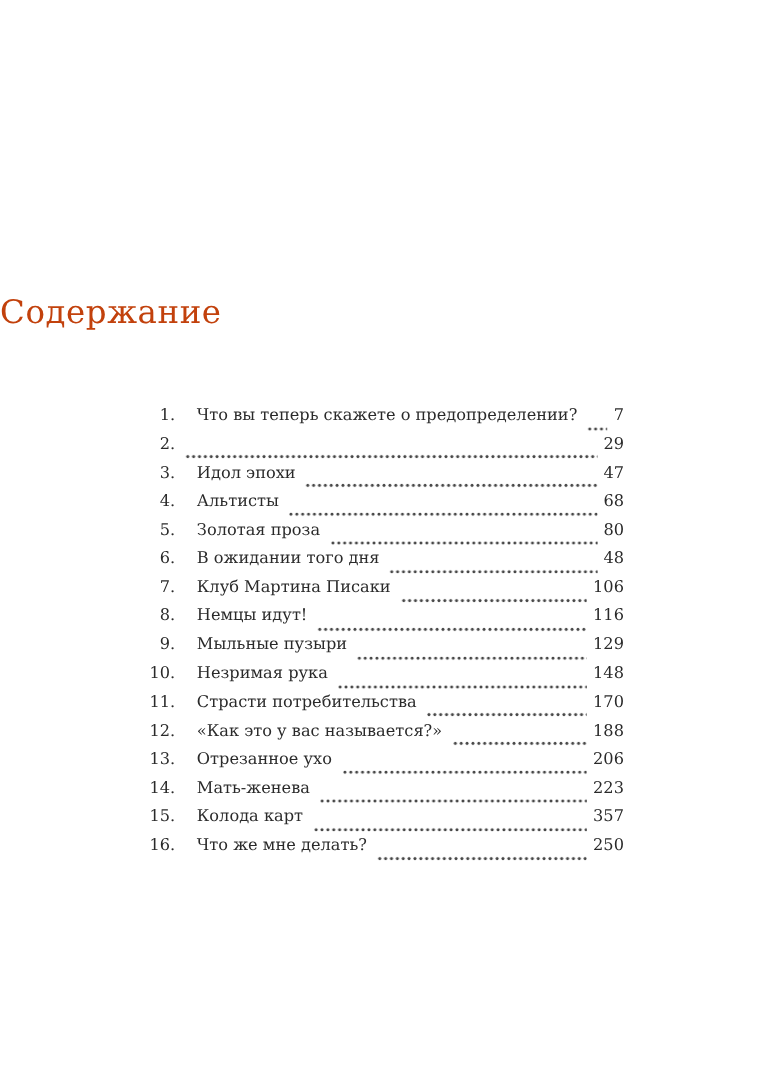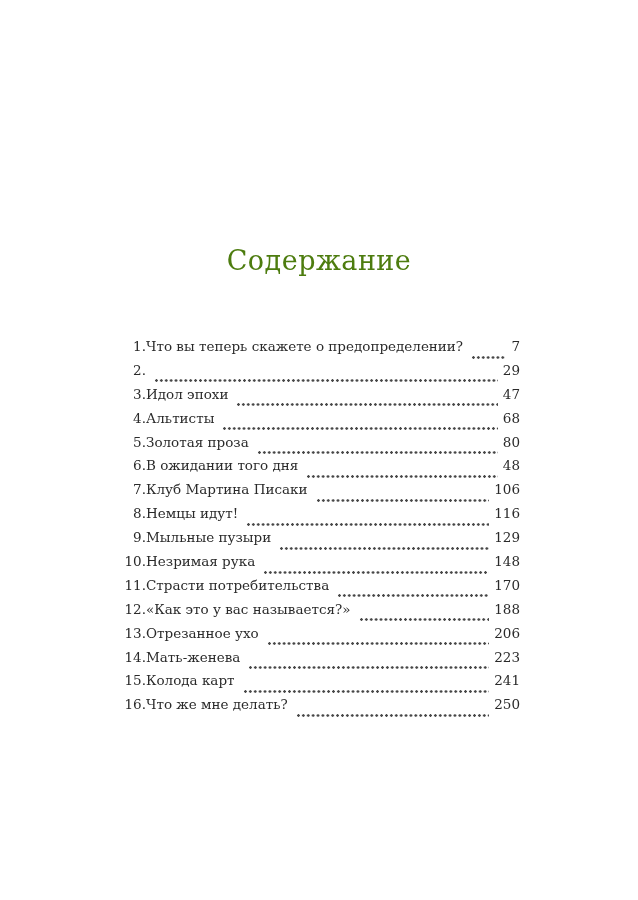--- a/index.html
+++ b/index.html
@@ -19,43 +19,43 @@
     width: 638px;
     height: 900px;
     padding-top: 246px;
     background: #ffffff;
   }
   .page-title {
     margin: 0;
     font-size: 27px;
     line-height: 30px;
     font-weight: 400;
-    text-align: center;
+    text-align: left;
     letter-spacing: 0.5px;
-    color: #4d7c0f;
+    color: #c2410c;
   }
   .toc {
     margin: 62px auto 0 auto;
     width: 402px;   
     font-size: 13.5px;
   }
   .toc-row {
     display: flex;
     align-items: baseline;
     height: 23.9px;
     white-space: nowrap;
   }
   .toc-num {
     flex: none;
     width: 28px;
     text-align: right;
   }
   .toc-title {
     flex: none;
-    margin-left: 0;
+    margin-left: 18px;
   }
   .toc-leader {
     flex: 1 1 auto;
     align-self: stretch;
     margin: 0 5px 0 8px;
     background-image: radial-gradient(circle, #474747 1.05px, rgba(0,0,0,0) 1.5px);
     background-size: 4.9px 4.9px;
     background-repeat: repeat-x;
     background-position: left 16.5px;
   }
@@ -165,21 +165,21 @@
     <span class="toc-num">14.</span>
     <span class="toc-title">Мать-женева</span>
     <span class="toc-leader"></span>
     <span class="toc-page">223</span>
   </div>
 
   <div class="toc-row">
     <span class="toc-num">15.</span>
     <span class="toc-title">Колода карт</span>
     <span class="toc-leader"></span>
-    <span class="toc-page">241</span>
+    <span class="toc-page">357</span>
   </div>
 
   <div class="toc-row">
     <span class="toc-num">16.</span>
     <span class="toc-title">Что же мне делать?</span>
     <span class="toc-leader"></span>
     <span class="toc-page">250</span>
   </div>
 
 

